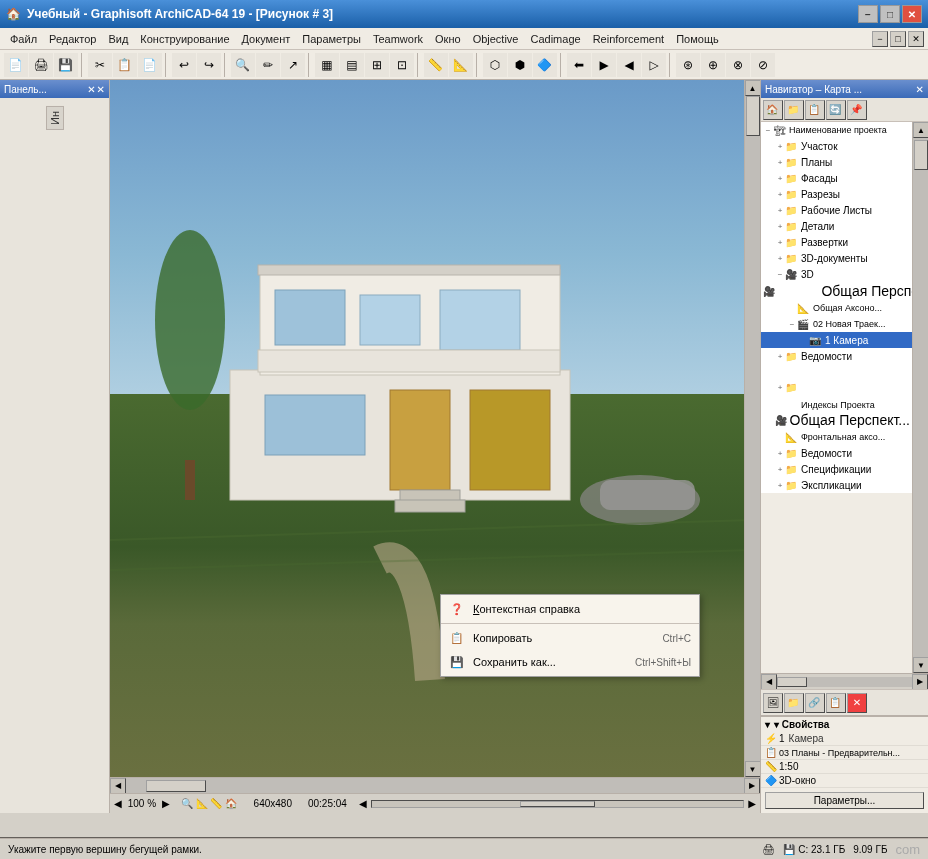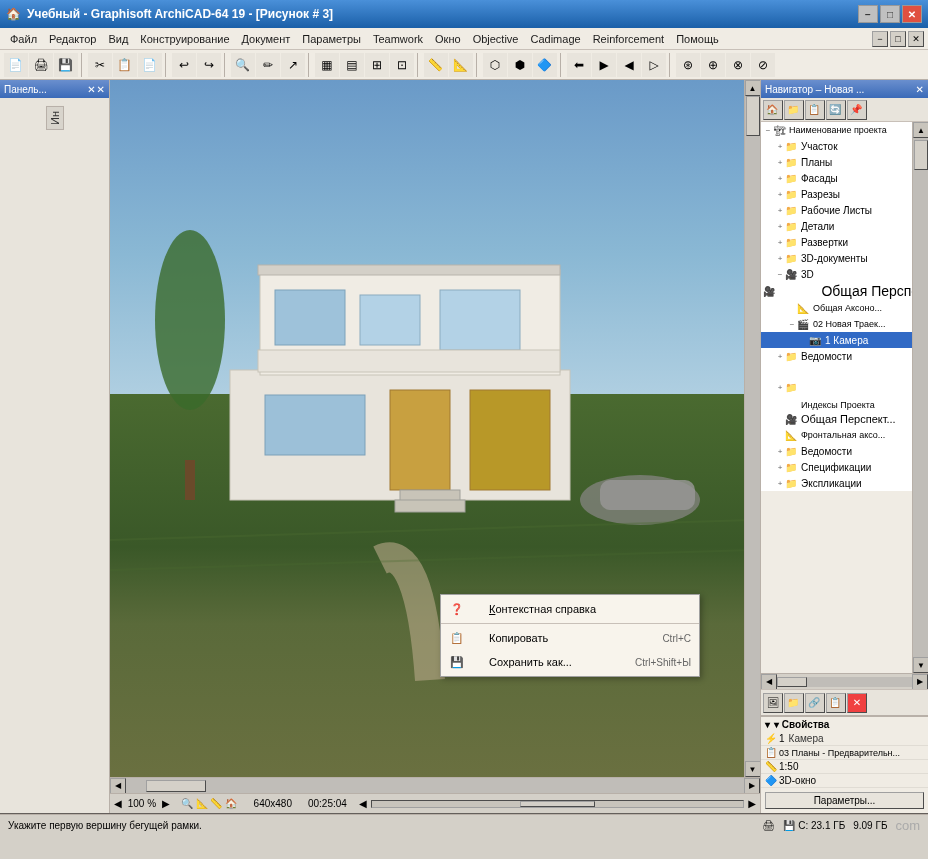--- a/index.html
+++ b/index.html
@@ -175,21 +175,21 @@
     }
     .ctx-item {
       display: flex;
       align-items: center;
       padding: 4px 8px;
       gap: 8px;
       cursor: pointer;
       font-size: 11px;
     }
     .ctx-item-icon { width: 16px; height: 16px; display: flex; align-items: center; justify-content: center; }
-    .ctx-item-label { flex: 1; margin-left: 16px; }
+    .ctx-item-label { flex: 1; }
     .ctx-item-shortcut { color: #666; font-size: 10px; }
     .ctx-sep { height: 1px; background: #c8c0b8; margin: 2px 0; }
     .ctx-underline { text-decoration: underline; }
 
     
     .right-panel {
       width: 168px;
       background: #f0ece4;
       border-left: 1px solid #b8b0a8;
       display: flex;
@@ -260,20 +260,21 @@
     
     .status-bar {
       height: 22px;
       background: #d4d0c8;
       border-top: 2px groove #b8b0a8;
       display: flex;
       align-items: center;
       padding: 0 8px;
       font-size: 10px;
       justify-content: space-between;
+      margin-top: 24px;
     }
     .status-left { flex: 1; }
     .status-right { display: flex; align-items: center; gap: 8px; }
 
     
     .canvas-and-scroll {
       display: flex;
       flex-direction: column;
       flex: 1;
     }
@@ -471,21 +472,21 @@
         <div style="flex:1; height:8px; background:#c8c4bc; border:1px inset #a0a0a0; margin:0 2px; position:relative;">
           <div style="position:absolute; left:40%; width:20%; height:100%; background:#d4d0c8; border:1px outset #a0a0a0;"></div>
         </div>
         <span>▶</span>
       </div>
     </div>
   </div>
 
   <div class="right-panel">
     <div class="nav-header">
-      <span>Навигатор – Новая ...</span>
+      <span>Навигатор – Карта ...</span>
       <span style="cursor:pointer; color:white;">✕</span>
     </div>
     <div class="nav-toolbar">
       <div class="nav-btn">🏠</div>
       <div class="nav-btn">📁</div>
       <div class="nav-btn">📋</div>
       <div class="nav-btn">🔄</div>
       <div class="nav-btn">📌</div>
     </div>
 
@@ -590,21 +591,21 @@
           <div class="tree-item">
             <span class="tree-indent"></span>
             <span class="tree-toggle">+</span>
             <span class="tree-icon">📁</span>
             <span style="font-size:9px;margin-top:35px;">Индексы Проекта</span>
           </div>
           <div class="tree-item">
             <span class="tree-indent"></span>
             <span class="tree-toggle"> </span>
             <span class="tree-icon">🎥</span>
-            <span style="font-size:11px;">Общая Перспект...</span>
+            <span style="font-size:14px;">Общая Перспект...</span>
           </div>
           <div class="tree-item">
             <span class="tree-indent"></span>
             <span class="tree-toggle"> </span>
             <span class="tree-icon">📐</span>
             <span style="font-size:9px;">Фронтальная аксо...</span>
           </div>
           <div class="tree-item">
             <span class="tree-indent"></span>
             <span class="tree-toggle">+</span>

